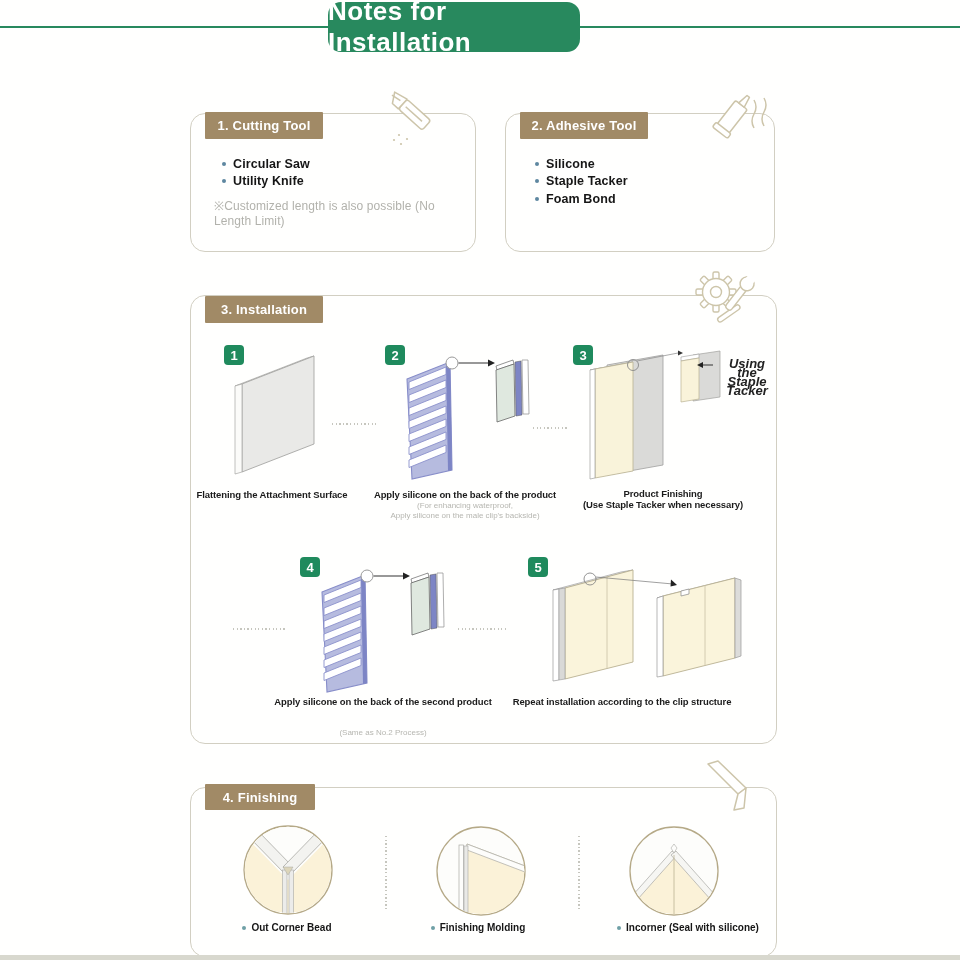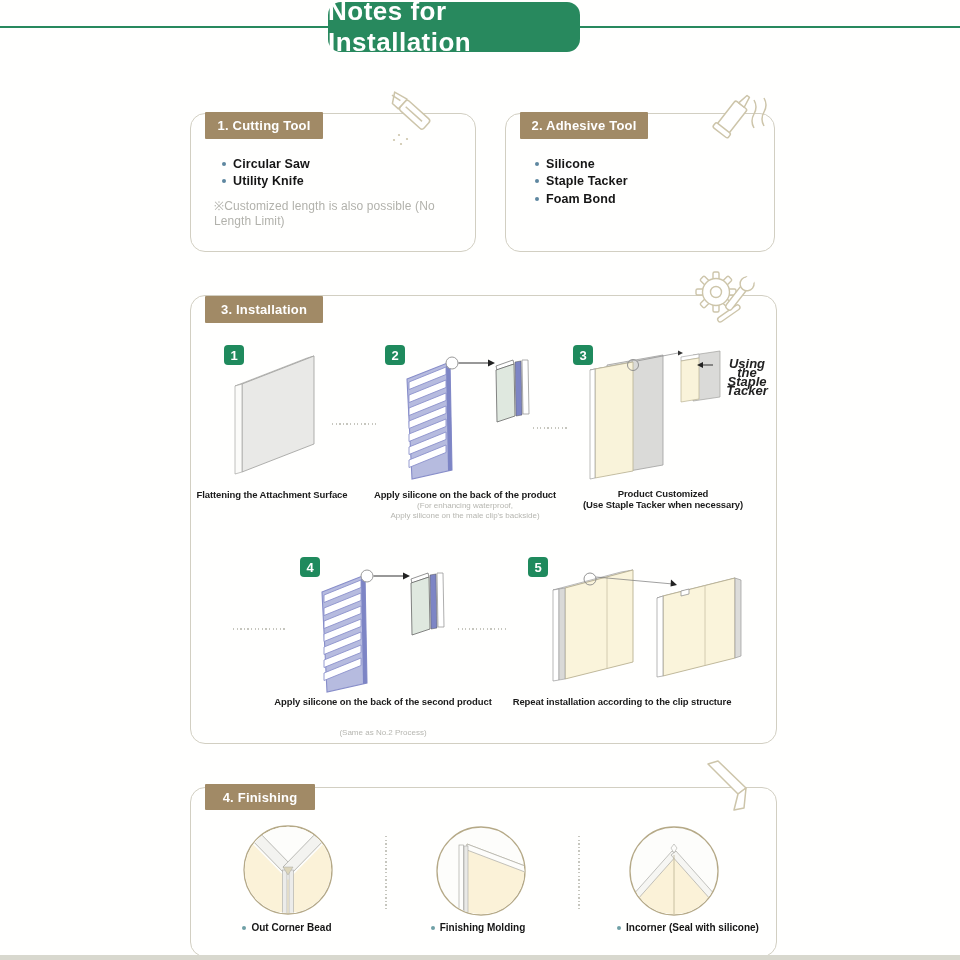--- a/index.html
+++ b/index.html
@@ -180,21 +180,21 @@
     <div>Using the</div>
     <div>Staple Tacker</div>
   </div>
 
   <div class="caption" style="left:162px;top:489px;width:220px">Flattening the Attachment Surface</div>
   <div class="caption" style="left:355px;top:489px;width:220px">Apply silicone on the back of the product</div>
   <div class="subcap" style="left:355px;top:501px;width:220px">
     <div>(For enhancing waterproof,</div>
     <div>Apply silicone on the male clip's backside)</div>
   </div>
-  <div class="caption" style="left:553px;top:488px;width:220px">Product Customized</div>
+  <div class="caption" style="left:553px;top:488px;width:220px">Product Finishing</div>
   <div class="caption" style="left:553px;top:499px;width:220px">(Use Staple Tacker when necessary)</div>
 
   <div class="dot-h" style="left:233px;top:628px;width:52px"></div>
 
   <svg class="icon" style="left:313px;top:565px" width="135" height="130" viewBox="0 0 135 130">
     <polygon points="9,27 52,10 54,118 14,127" fill="#b6bbdf" stroke="#878dc9" stroke-width="1.1"></polygon>
     <g fill="#fff" stroke="#8b91cc" stroke-width="0.9">
       <polygon points="11,30 48,15 48,22.5 11,37.5"></polygon>
       <polygon points="11,43 48,28 48,35.5 11,50.5"></polygon>
       <polygon points="11,56 48,41 48,48.5 11,63.5"></polygon>

